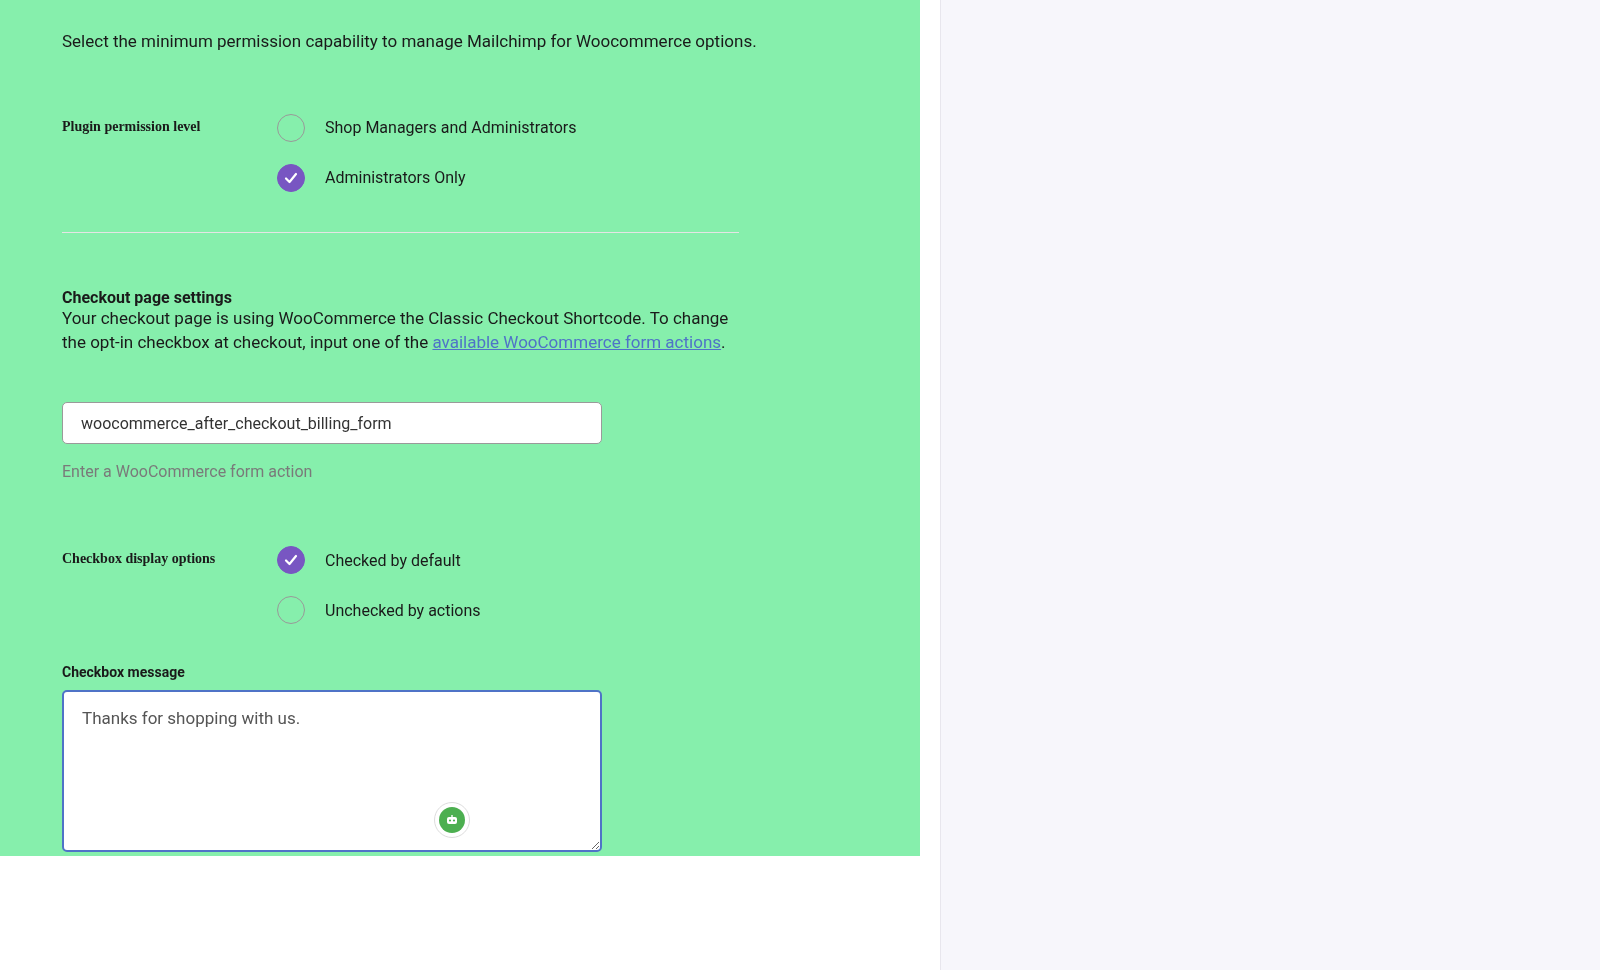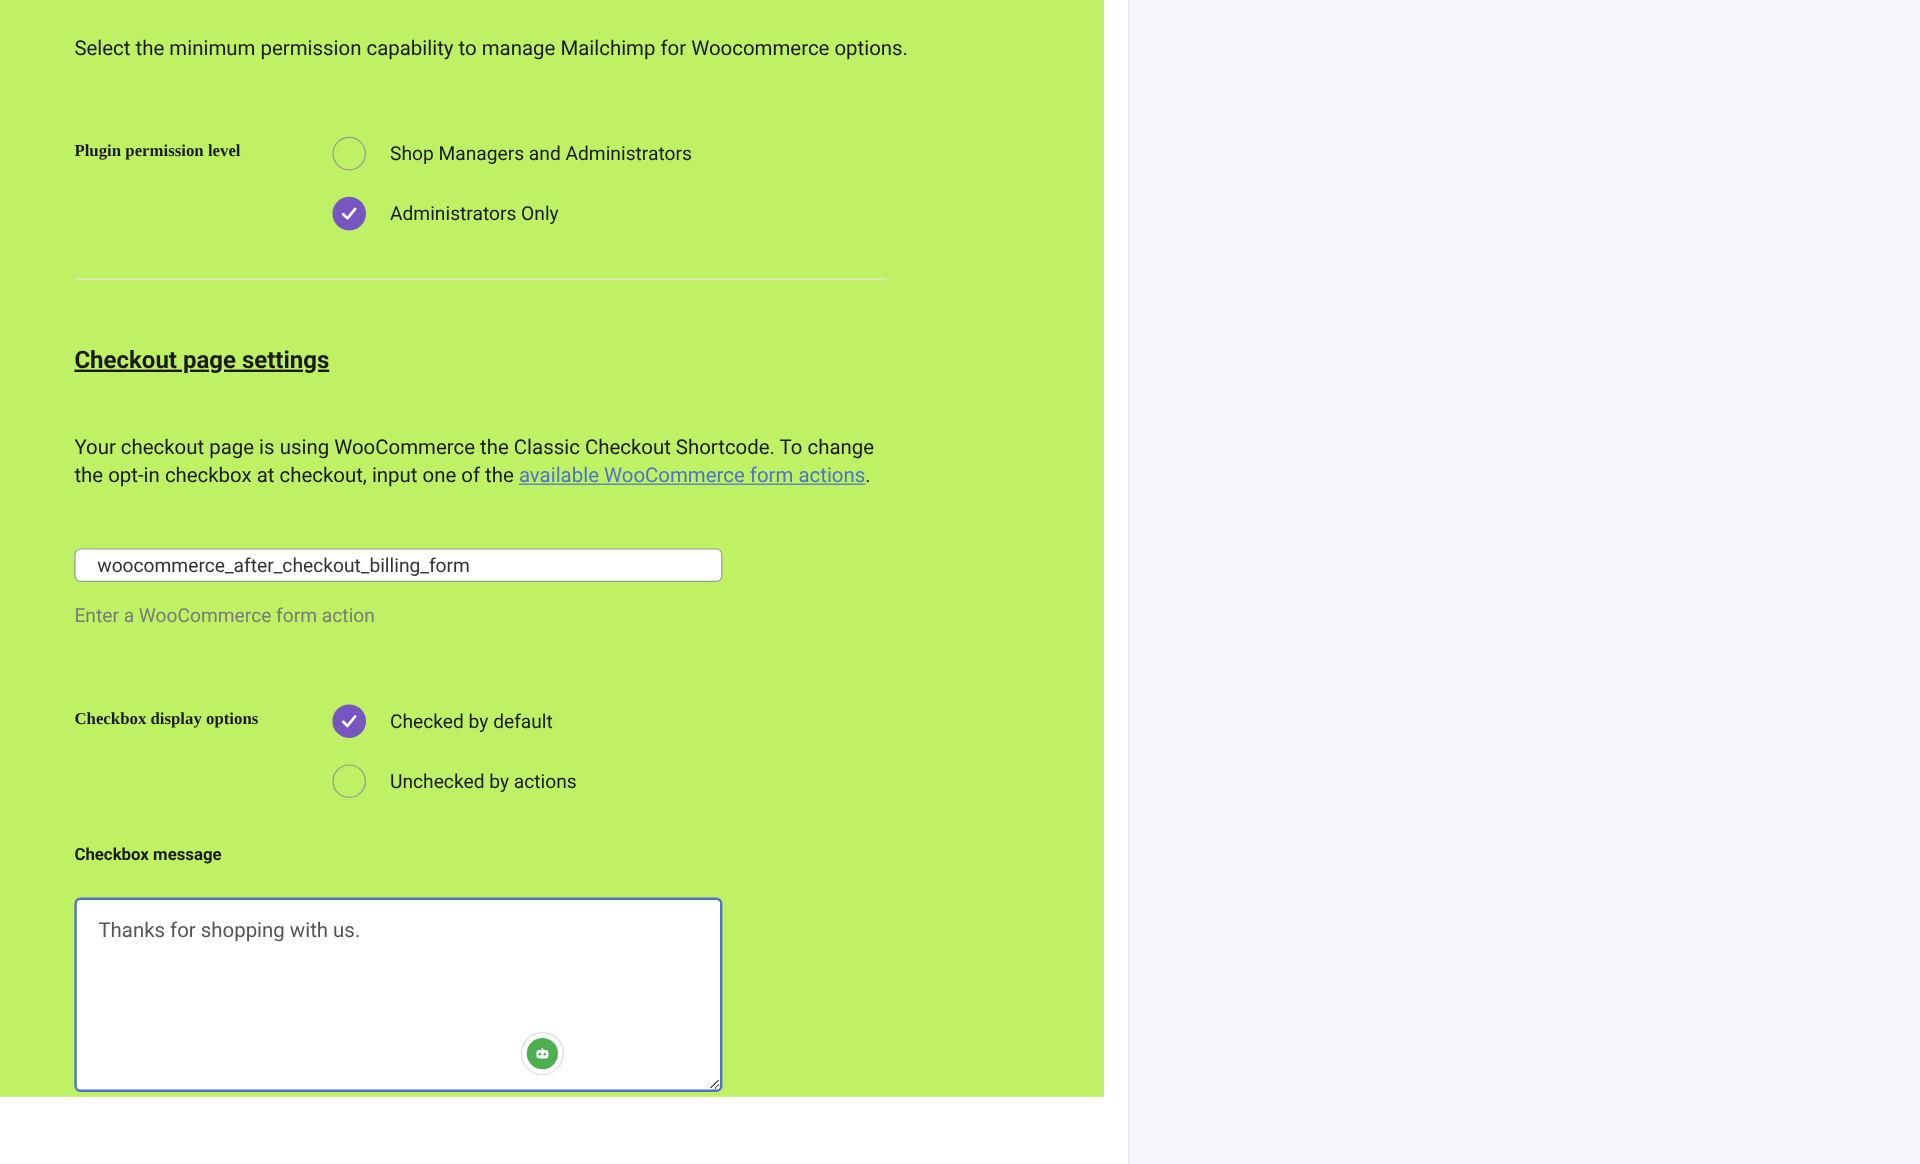--- a/index.html
+++ b/index.html
@@ -10,21 +10,21 @@
     body {
       font-family: -apple-system, BlinkMacSystemFont, "Segoe UI", Roboto, Helvetica, Arial, sans-serif;
       background: #fff;
       width: 1600px;
       height: 970px;
       position: relative;
     }
     .main-content {
       width: 920px;
       padding: 30px 0 0 62px;
-      background: #bef264;
+      background: #86efac;
       float: left;
     }
     .right-pane {
       position: absolute;
       right: 0;
       top: 0;
       width: 660px;
       height: 970px;
       background: #f7f6fb;
       border-left: 1px solid #e8e6ed;
@@ -83,59 +83,57 @@
       font-size: 16px;
       color: #1a1a1a;
     }
     .divider {
       border: none;
       border-top: 1px solid #e5e5e5;
       margin: 0 0 55px 0;
       width: 677px;
     }
     .section-heading {
-      font-size: 20px;
+      font-size: 16px;
       font-weight: 700;
       color: #1a1a1a;
-      margin-bottom: 50px;
-      text-decoration: underline;
     }
     .description-text {
       font-size: 17px;
       color: #1a1a1a;
       line-height: 1.4;
       margin-bottom: 48px;
       max-width: 680px;
     }
     .description-text a {
       color: #4f73c7;
       text-decoration: underline;
     }
     .text-input {
       width: 540px;
-      height: 28px;
+      height: 42px;
       padding: 0 18px;
       font-size: 16px;
       color: #333;
       border: 1px solid #9a9a9a;
       border-radius: 5px;
       margin-bottom: 18px;
       outline: none;
       font-family: inherit;
     }
     .helper-text {
       font-size: 16px;
       color: #7a7a7a;
       margin-bottom: 65px;
     }
     .message-label {
       font-size: 14px;
       font-weight: 700;
       color: #1a1a1a;
-      margin-bottom: 27px;
+      margin-bottom: 10px;
     }
     .textarea-field {
       width: 540px;
       height: 162px;
       padding: 16px 18px;
       font-size: 17px;
       color: #555;
       border: 2px solid #4f73c7;
       border-radius: 5px;
       resize: both;

